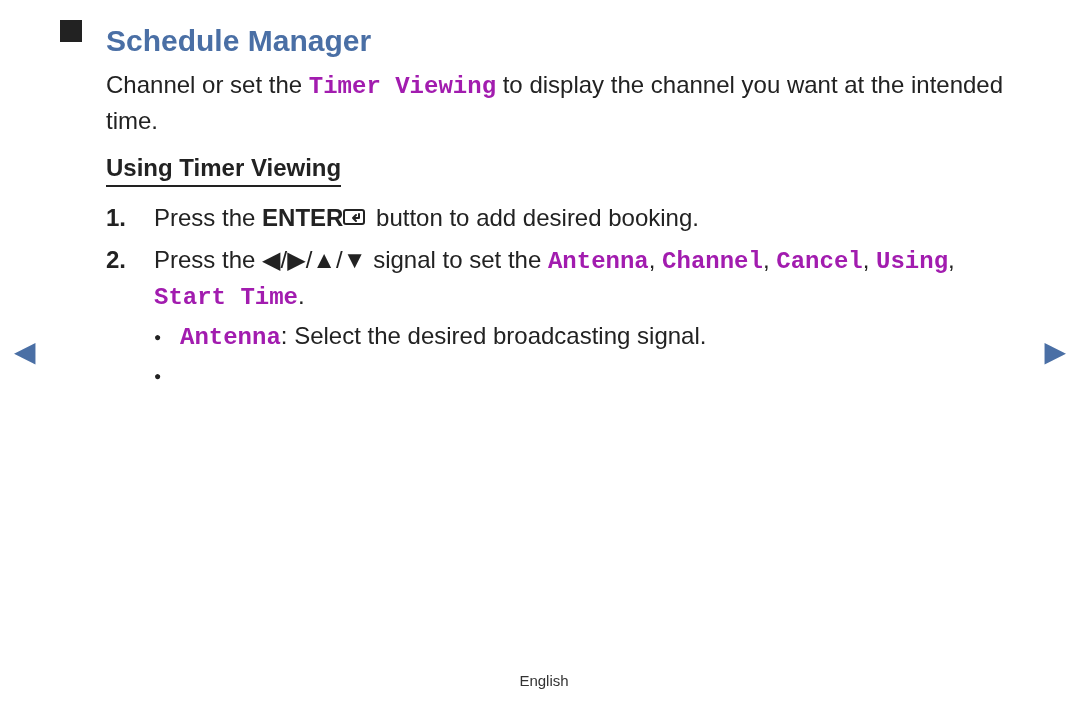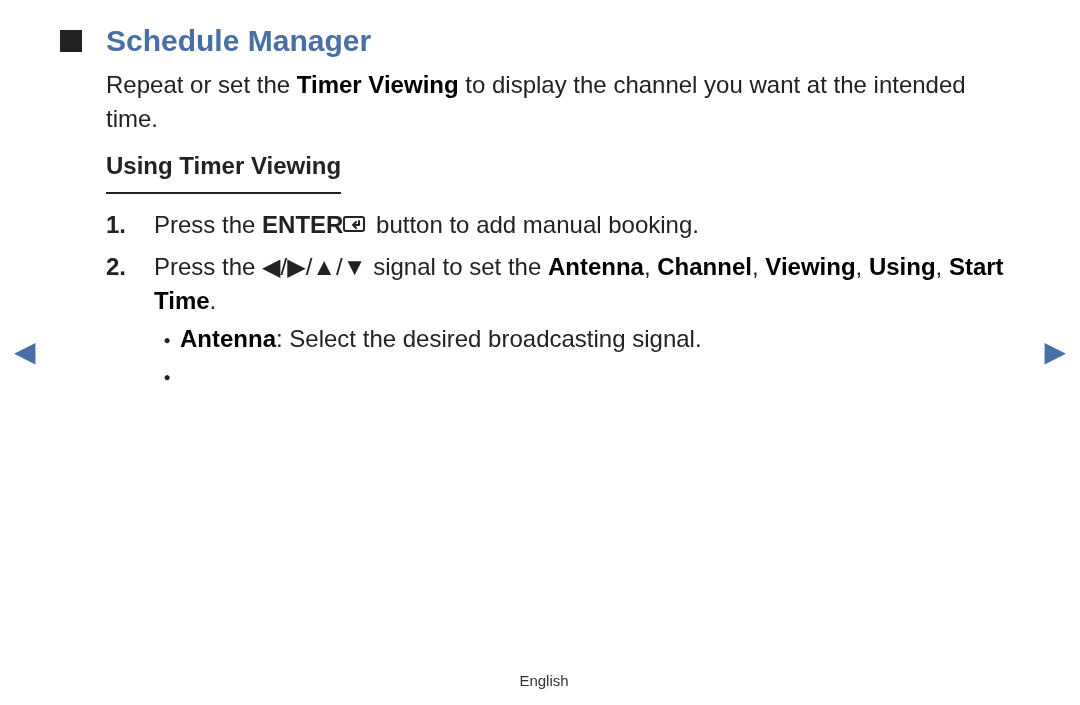--- a/index.html
+++ b/index.html
@@ -14,21 +14,21 @@
     overflow: hidden;
   }
   .page {
     padding: 20px 60px 0 60px;
     box-sizing: border-box;
     font-size: 24px;
     line-height: 1.4;
   }
   .title-row {
     display: flex;
-    align-items: center;
+    align-items: flex-start;
     margin-bottom: 6px;
   }
   .title-bullet {
     width: 22px;
     height: 22px;
     background: #222;
     margin-right: 24px;
     flex-shrink: 0;
   }
   .title {
@@ -39,26 +39,27 @@
   .indent {
     padding-left: 46px;
   }
   .subhead-wrap {
     margin-top: 14px;
     margin-bottom: 14px;
   }
   .subhead {
     font-weight: bold;
     display: inline-block;
-    padding-bottom: 9px;
+    padding-bottom: 0;
     border-bottom: 2px solid #222;
   }
   .blue {
-    color: #000000;
+    color: #a21caf;
     font-weight: bold;
+    font-family: Liberation Mono, monospace;
   }
   .bold {
     font-weight: bold;
     margin-top: 16px;
   }
   .list {
     margin-top: 10px;
   }
   .list-item {
     display: flex;
@@ -67,21 +68,20 @@
   .list-num {
     font-weight: bold;
     width: 48px;
     flex-shrink: 0;
   }
   .list-body {
     flex: 1;
   }
   .sublist {
     margin-top: 0;
-    text-align: center;
   }
   .sub-item {
     display: flex;
     align-items: flex-start;
     margin-top: 4px;
   }
   .disc {
     width: 26px;
     flex-shrink: 0;
     line-height: 1.4;
@@ -125,44 +125,44 @@
 <body>
 
 <div class="page">
 
   <div class="title-row">
     <div class="title-bullet"></div>
     <div class="title">Schedule Manager</div>
   </div>
 
   <div class="indent">
-    <span>Repeat or set the </span><span class="blue">Timer Viewing</span><span> to display the channel you want at the intended time.</span>
+    <span>Channel or set the </span><span class="blue">Timer Viewing</span><span> to display the channel you want at the intended time.</span>
   </div>
 
   <div class="indent subhead-wrap">
     <span class="subhead">Using Timer Viewing</span>
   </div>
 
 
   <div class="indent list">
 
     <div class="list-item">
       <div class="list-num">1.</div>
       <div class="list-body">
         <span>Press the </span><span class="bold">ENTER</span><span class="enter-icon"><svg width="26" height="20" viewBox="0 0 26 20">
               <rect x="1" y="3" width="20" height="14" rx="2" ry="2" fill="none" stroke="#222" stroke-width="2"></rect>
               <path d="M16 7 v4 h-6 m0 0 l3 -3 m-3 3 l3 3" fill="none" stroke="#222" stroke-width="2" stroke-linecap="round" stroke-linejoin="round"></path>
-            </svg></span><span> button to add manual booking.</span>
+            </svg></span><span> button to add desired booking.</span>
       </div>
     </div>
 
     <div class="list-item">
       <div class="list-num">2.</div>
       <div class="list-body">
-        <span>Press the </span><span>◀/▶/▲/▼</span><span> signal to set the </span><span class="blue">Antenna</span><span>, </span><span class="blue">Channel</span><span>, </span><span class="blue">Viewing</span><span>, </span><span class="blue">Using</span><span>, </span><span class="blue">Start Time</span><span>.</span>
+        <span>Press the </span><span>◀/▶/▲/▼</span><span> signal to set the </span><span class="blue">Antenna</span><span>, </span><span class="blue">Channel</span><span>, </span><span class="blue">Cancel</span><span>, </span><span class="blue">Using</span><span>, </span><span class="blue">Start Time</span><span>.</span>
 
         <div class="sublist">
           <div class="sub-item">
             <div class="disc"></div>
             <div>
               <span class="blue">Antenna</span><span>: Select the desired broadcasting signal.</span>
             </div>
           </div>
           <div class="sub-item">
             <div class="disc"></div>

